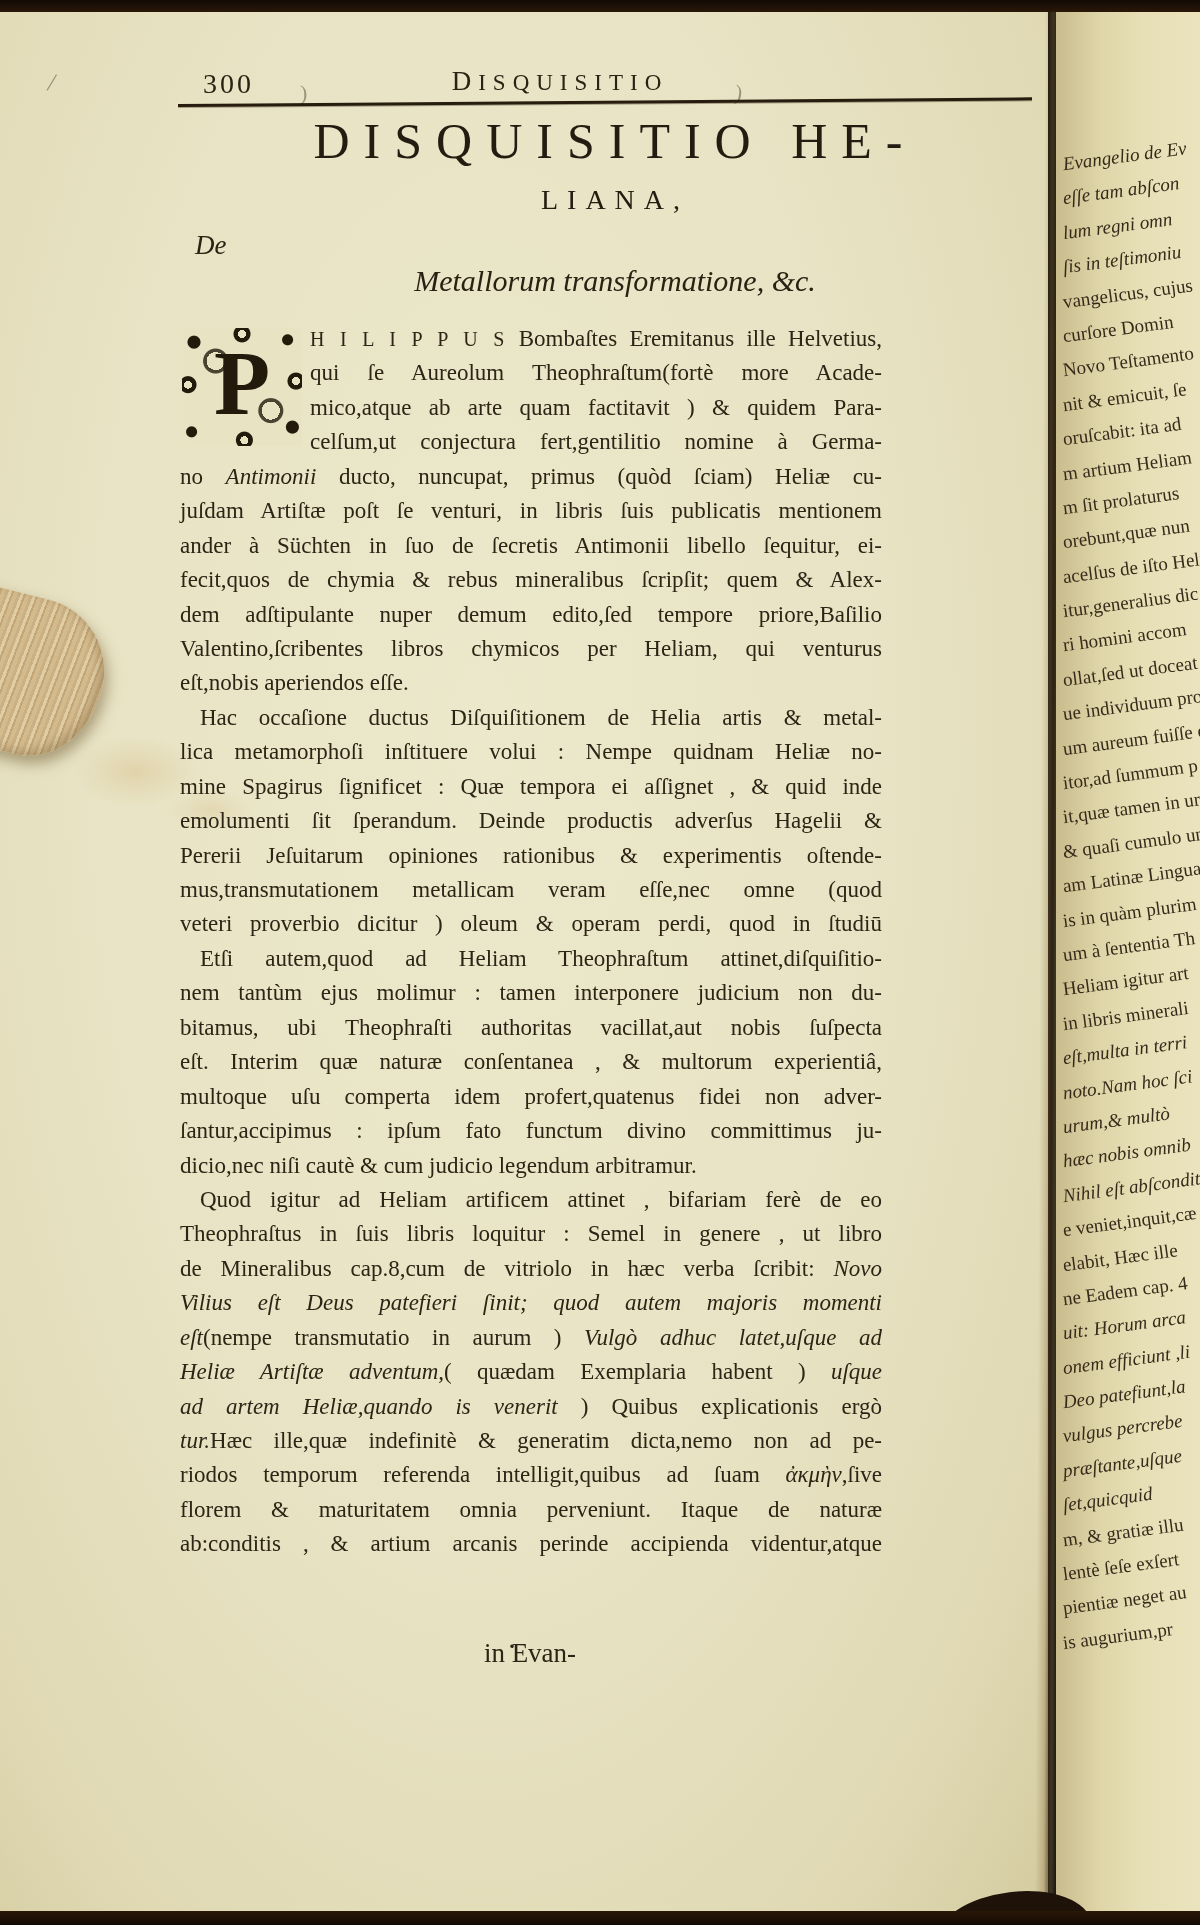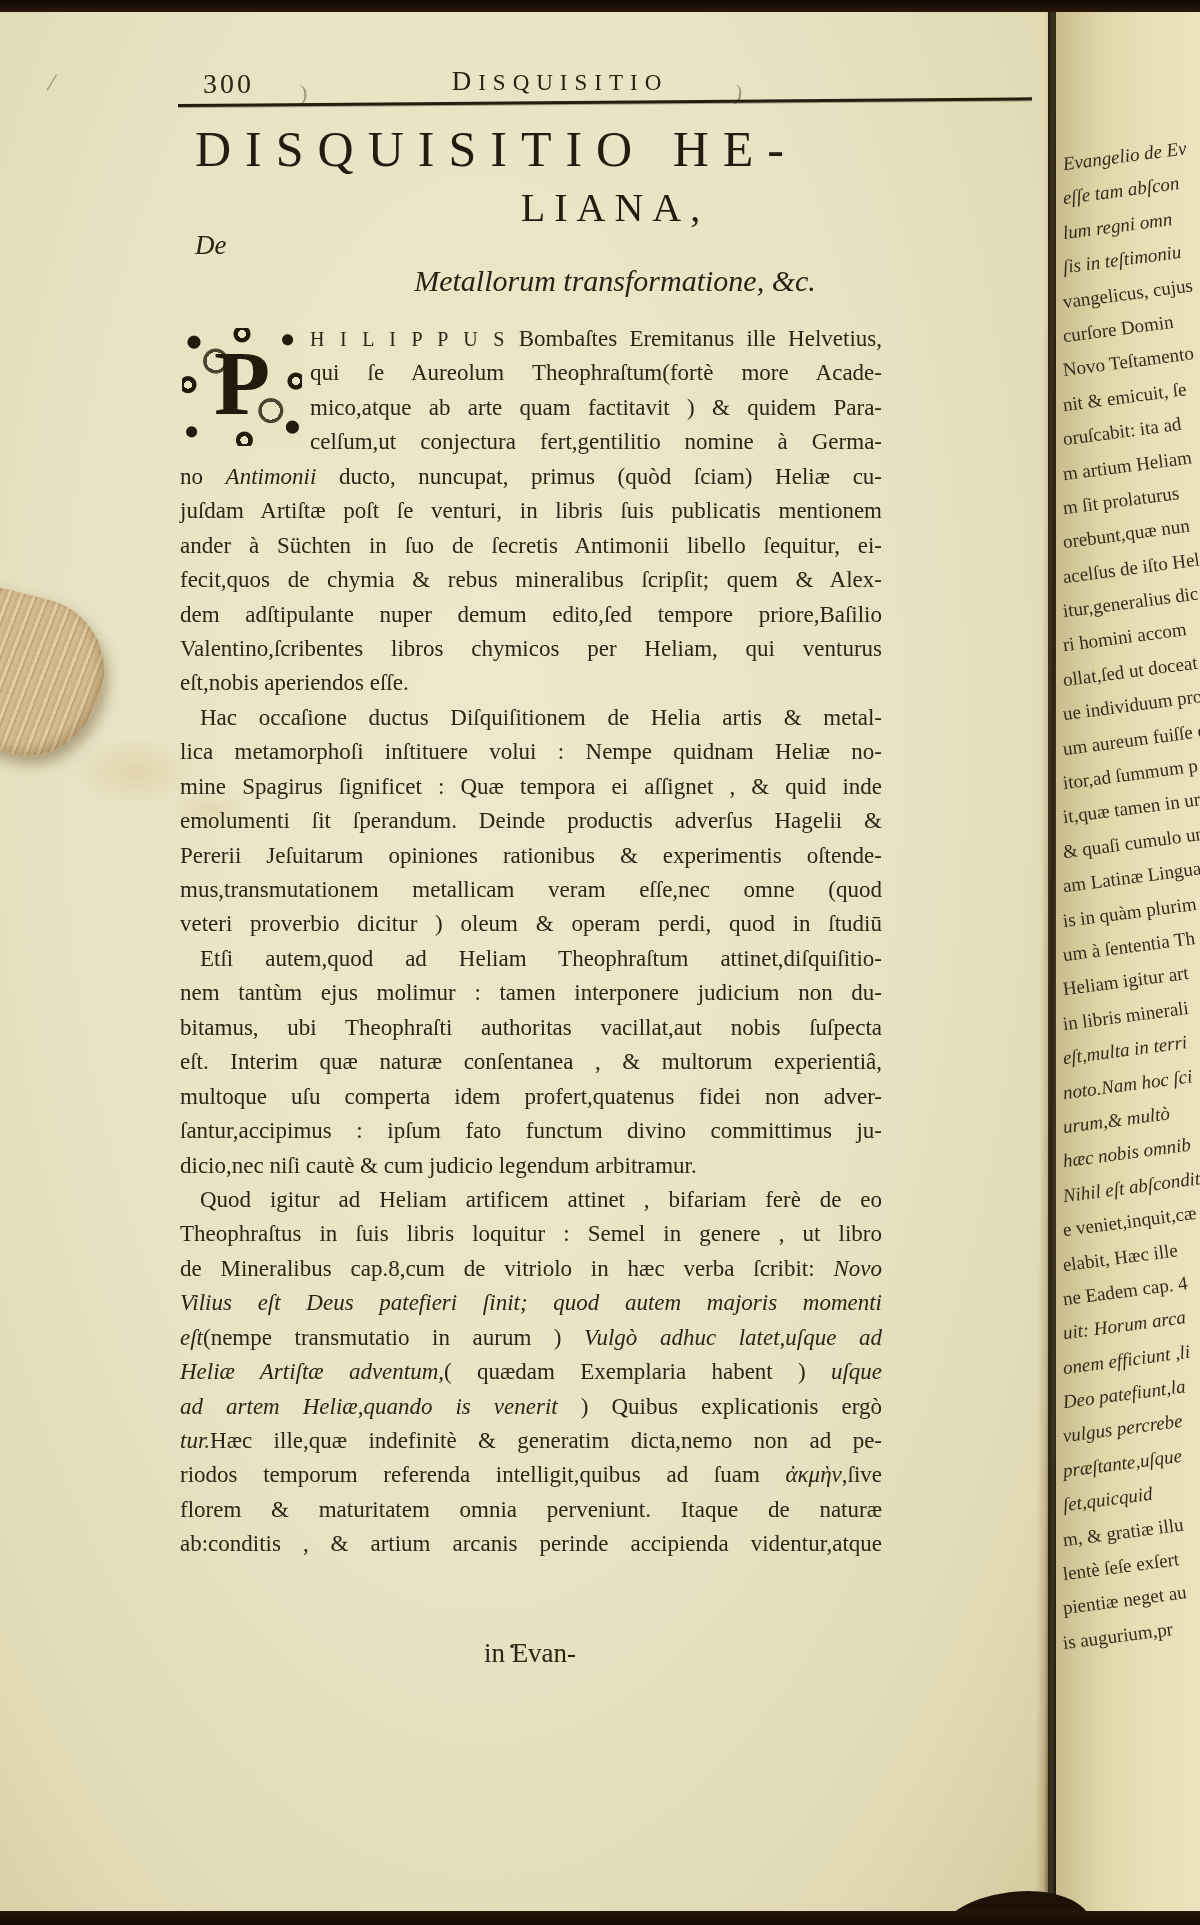--- a/index.html
+++ b/index.html
@@ -43,24 +43,24 @@
   .mark2{left:300px;top:80px;font-size:22px;}
   .mark3{left:735px;top:80px;font-size:22px;transform:rotate(8deg);}
   .pagenum{position:absolute;left:203px;top:68px;font-size:28px;letter-spacing:3px;color:#2c2214;}
   .runhead{position:absolute;left:280px;top:66px;width:560px;text-align:center;
            font-size:23px;letter-spacing:7px;color:#2c2214;}
   .runhead::first-letter{font-size:27px;}
   .rule{position:absolute;left:178px;top:104px;width:854px;height:3px;background:#271c0e;
         transform:rotate(-.45deg);transform-origin:0 0;
         box-shadow:0 1px 0 rgba(39,28,14,.35);}
   
-  .title1{position:absolute;left:195px;top:112px;width:840px;
-          font-size:50px;letter-spacing:14px;color:#241c11;margin-top:8px;}
+  .title1{position:absolute;left:195px;top:112px;width:840px;text-align:center;
+          font-size:50px;letter-spacing:14px;color:#241c11;}
   .title2{position:absolute;left:195px;top:184px;width:840px;text-align:center;
-          font-size:40px;letter-spacing:9px;color:#241c11;}
+          font-size:28px;letter-spacing:9px;color:#241c11;}
   .subde{position:absolute;left:195px;top:230px;width:840px;text-align:left;
          font-size:27px;font-style:italic;color:#2c2214;}
   .subtitle{position:absolute;left:195px;top:264px;width:840px;text-align:center;
             font-size:30px;font-style:italic;color:#2a2113;}
   
   .dropcap{position:absolute;left:182px;top:328px;width:120px;height:118px;color:#241a0c;
     background:
       radial-gradient(circle at 10% 12%, #241a0c 0 6px, transparent 7px),
       radial-gradient(circle at 88% 10%, #241a0c 0 5px, transparent 6px),
       radial-gradient(circle at 92% 84%, #241a0c 0 6px, transparent 7px),

